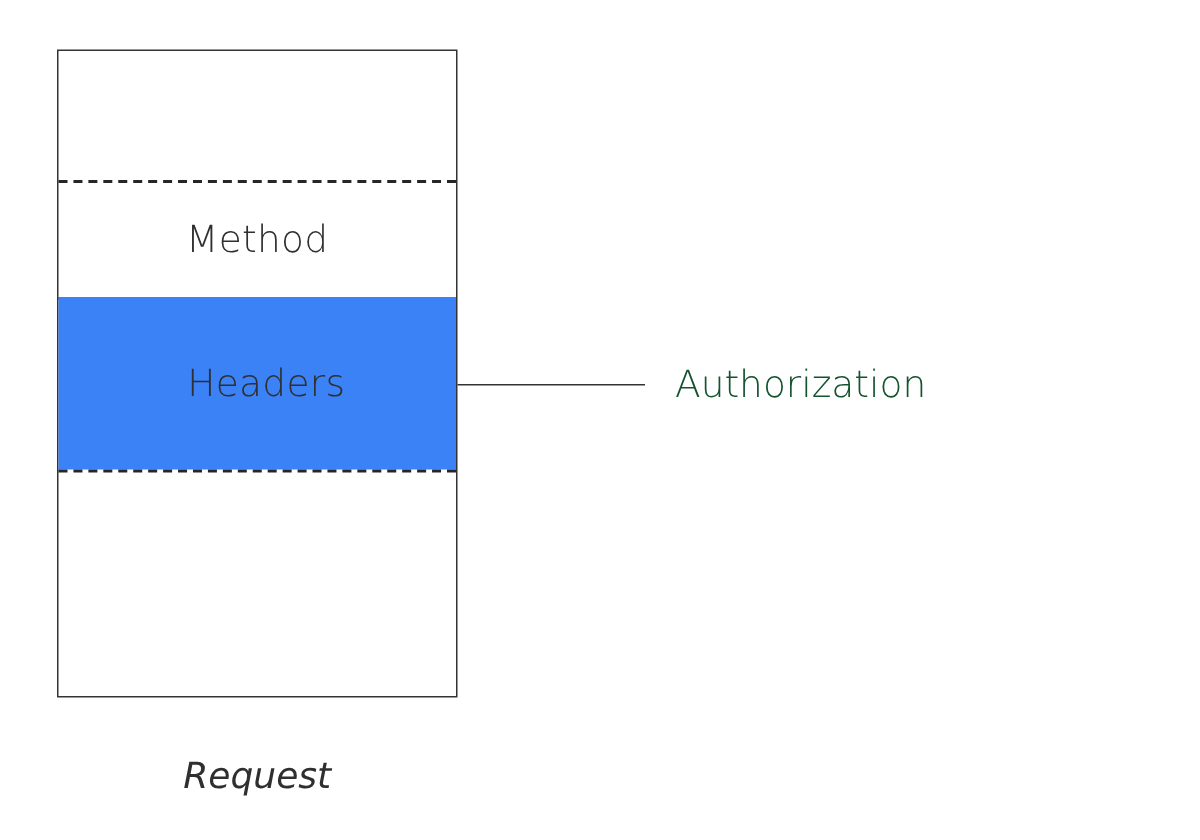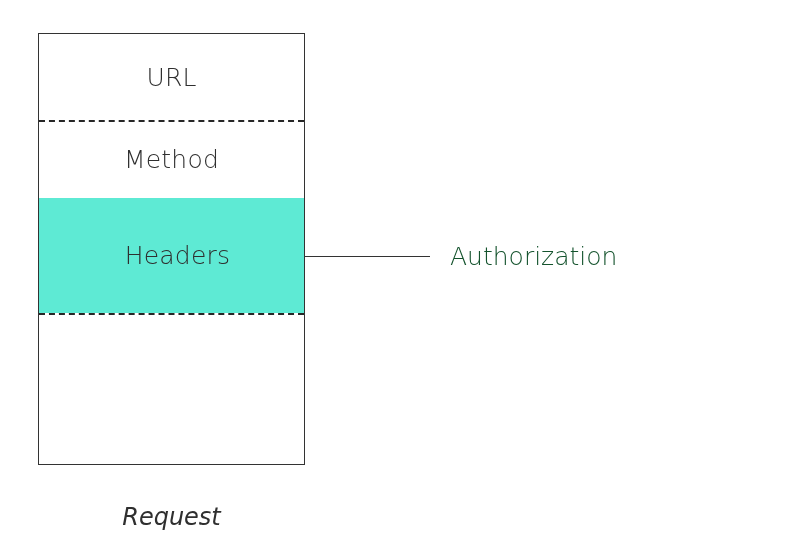--- a/index.html
+++ b/index.html
@@ -43,21 +43,21 @@
     font-size: 25px;
     font-weight: 300;
     color: #2f2f2f;
     letter-spacing: 0.2px;
     line-height: 1;
   }
 
   
   .seg-url     { top: 0px;   height: 86px;  }
   .seg-method  { top: 86px;  height: 78px;  }
-  .seg-headers { top: 164px; height: 115px; background: #5eead4; padding-left: 12px; }
+  .seg-headers { top: 164px; height: 115px; background: #3b82f6; padding-left: 12px; }
   .seg-body    { top: 279px; height: 151px; }
 
   
   .divider {
     position: absolute;
     left: 0;
     width: 100%;
     height: 0;
     border-top: 2.4px dashed #262626;
   }
@@ -102,23 +102,20 @@
     line-height: 1;
   }
 </style>
 </head>
 <body>
 
 <div id="canvas">
 
   <div class="request-box">
 
-    <div class="segment seg-url">
-      <span class="segment-label">URL</span>
-    </div>
 
     <div class="divider div-1"></div>
 
     <div class="segment seg-method">
       <span class="segment-label">Method</span>
     </div>
 
     <div class="divider div-2"></div>
 
     <div class="segment seg-headers">

